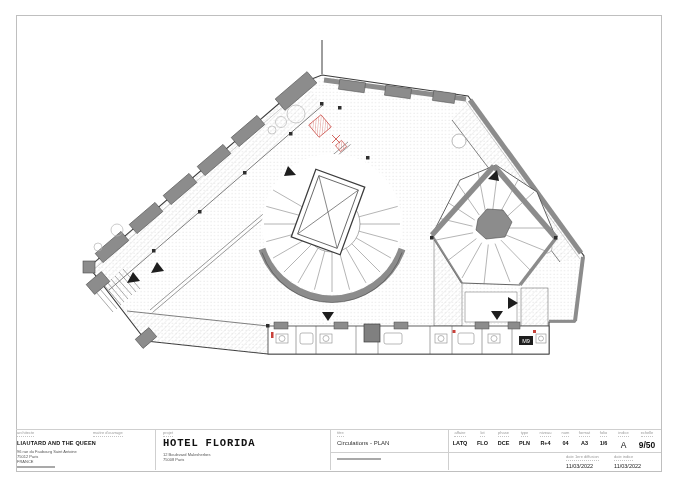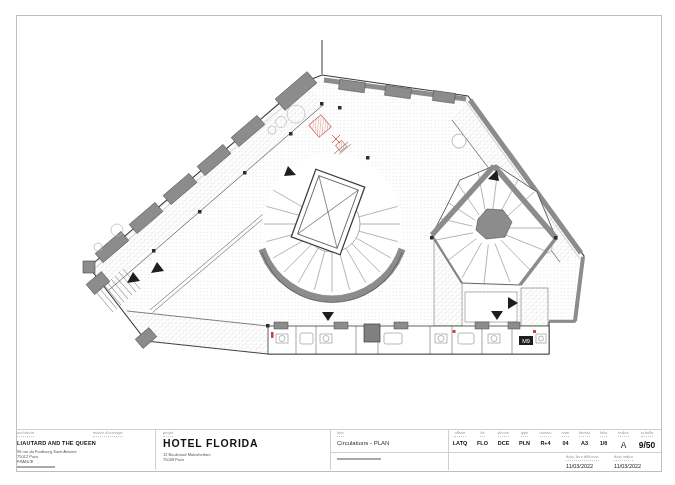--- a/index.html
+++ b/index.html
@@ -3,21 +3,21 @@
 <meta charset="utf-8">
 <style>
   html,body{margin:0;padding:0;background:#fff;}
   .page{position:relative;width:675px;height:485px;background:#ffffff;overflow:hidden;
         font-family:"Liberation Sans", sans-serif;color:#1a1a1a;}
   .frame{position:absolute;left:16px;top:15px;width:644px;height:455px;border:1px solid #bfbfbf;}
   .abs{position:absolute;}
   .tiny{font-size:4px;color:#9b9b9b;line-height:4px;border-bottom:1px dotted #c4c4c4;padding-bottom:1px;white-space:nowrap;}
   .small{font-size:4px;color:#555;line-height:5px;white-space:nowrap;}
   .firm{font-size:5.5px;font-weight:bold;letter-spacing:.2px;color:#111;white-space:nowrap;}
-  .proj{font-size:10.5px;font-weight:bold;letter-spacing:.8px;color:#111;white-space:nowrap;}
+  .proj{font-size:10.5px;font-weight:bold;letter-spacing:.8px;color:#111;white-space:nowrap;font-family:Liberation Mono, monospace;}
   .dtitle{font-size:6px;color:#333;white-space:nowrap;}
   .codes{display:flex;align-items:flex-start;}
   .code-col{display:flex;flex-direction:column;align-items:center;}
   .code-val{font-size:5.5px;font-weight:bold;color:#111;margin-top:3px;white-space:nowrap;}
   .code-val.big{font-size:8.5px;font-weight:normal;}
   .code-val.big.bold{font-weight:bold;}
   .vline{position:absolute;width:1px;background:#cfcfcf;}
   .hline{position:absolute;height:1px;background:#cfcfcf;}
   .date-val{font-size:5.5px;color:#222;margin-top:2px;white-space:nowrap;}
   .smudge{position:absolute;height:2px;background:#a9a9a9;}

